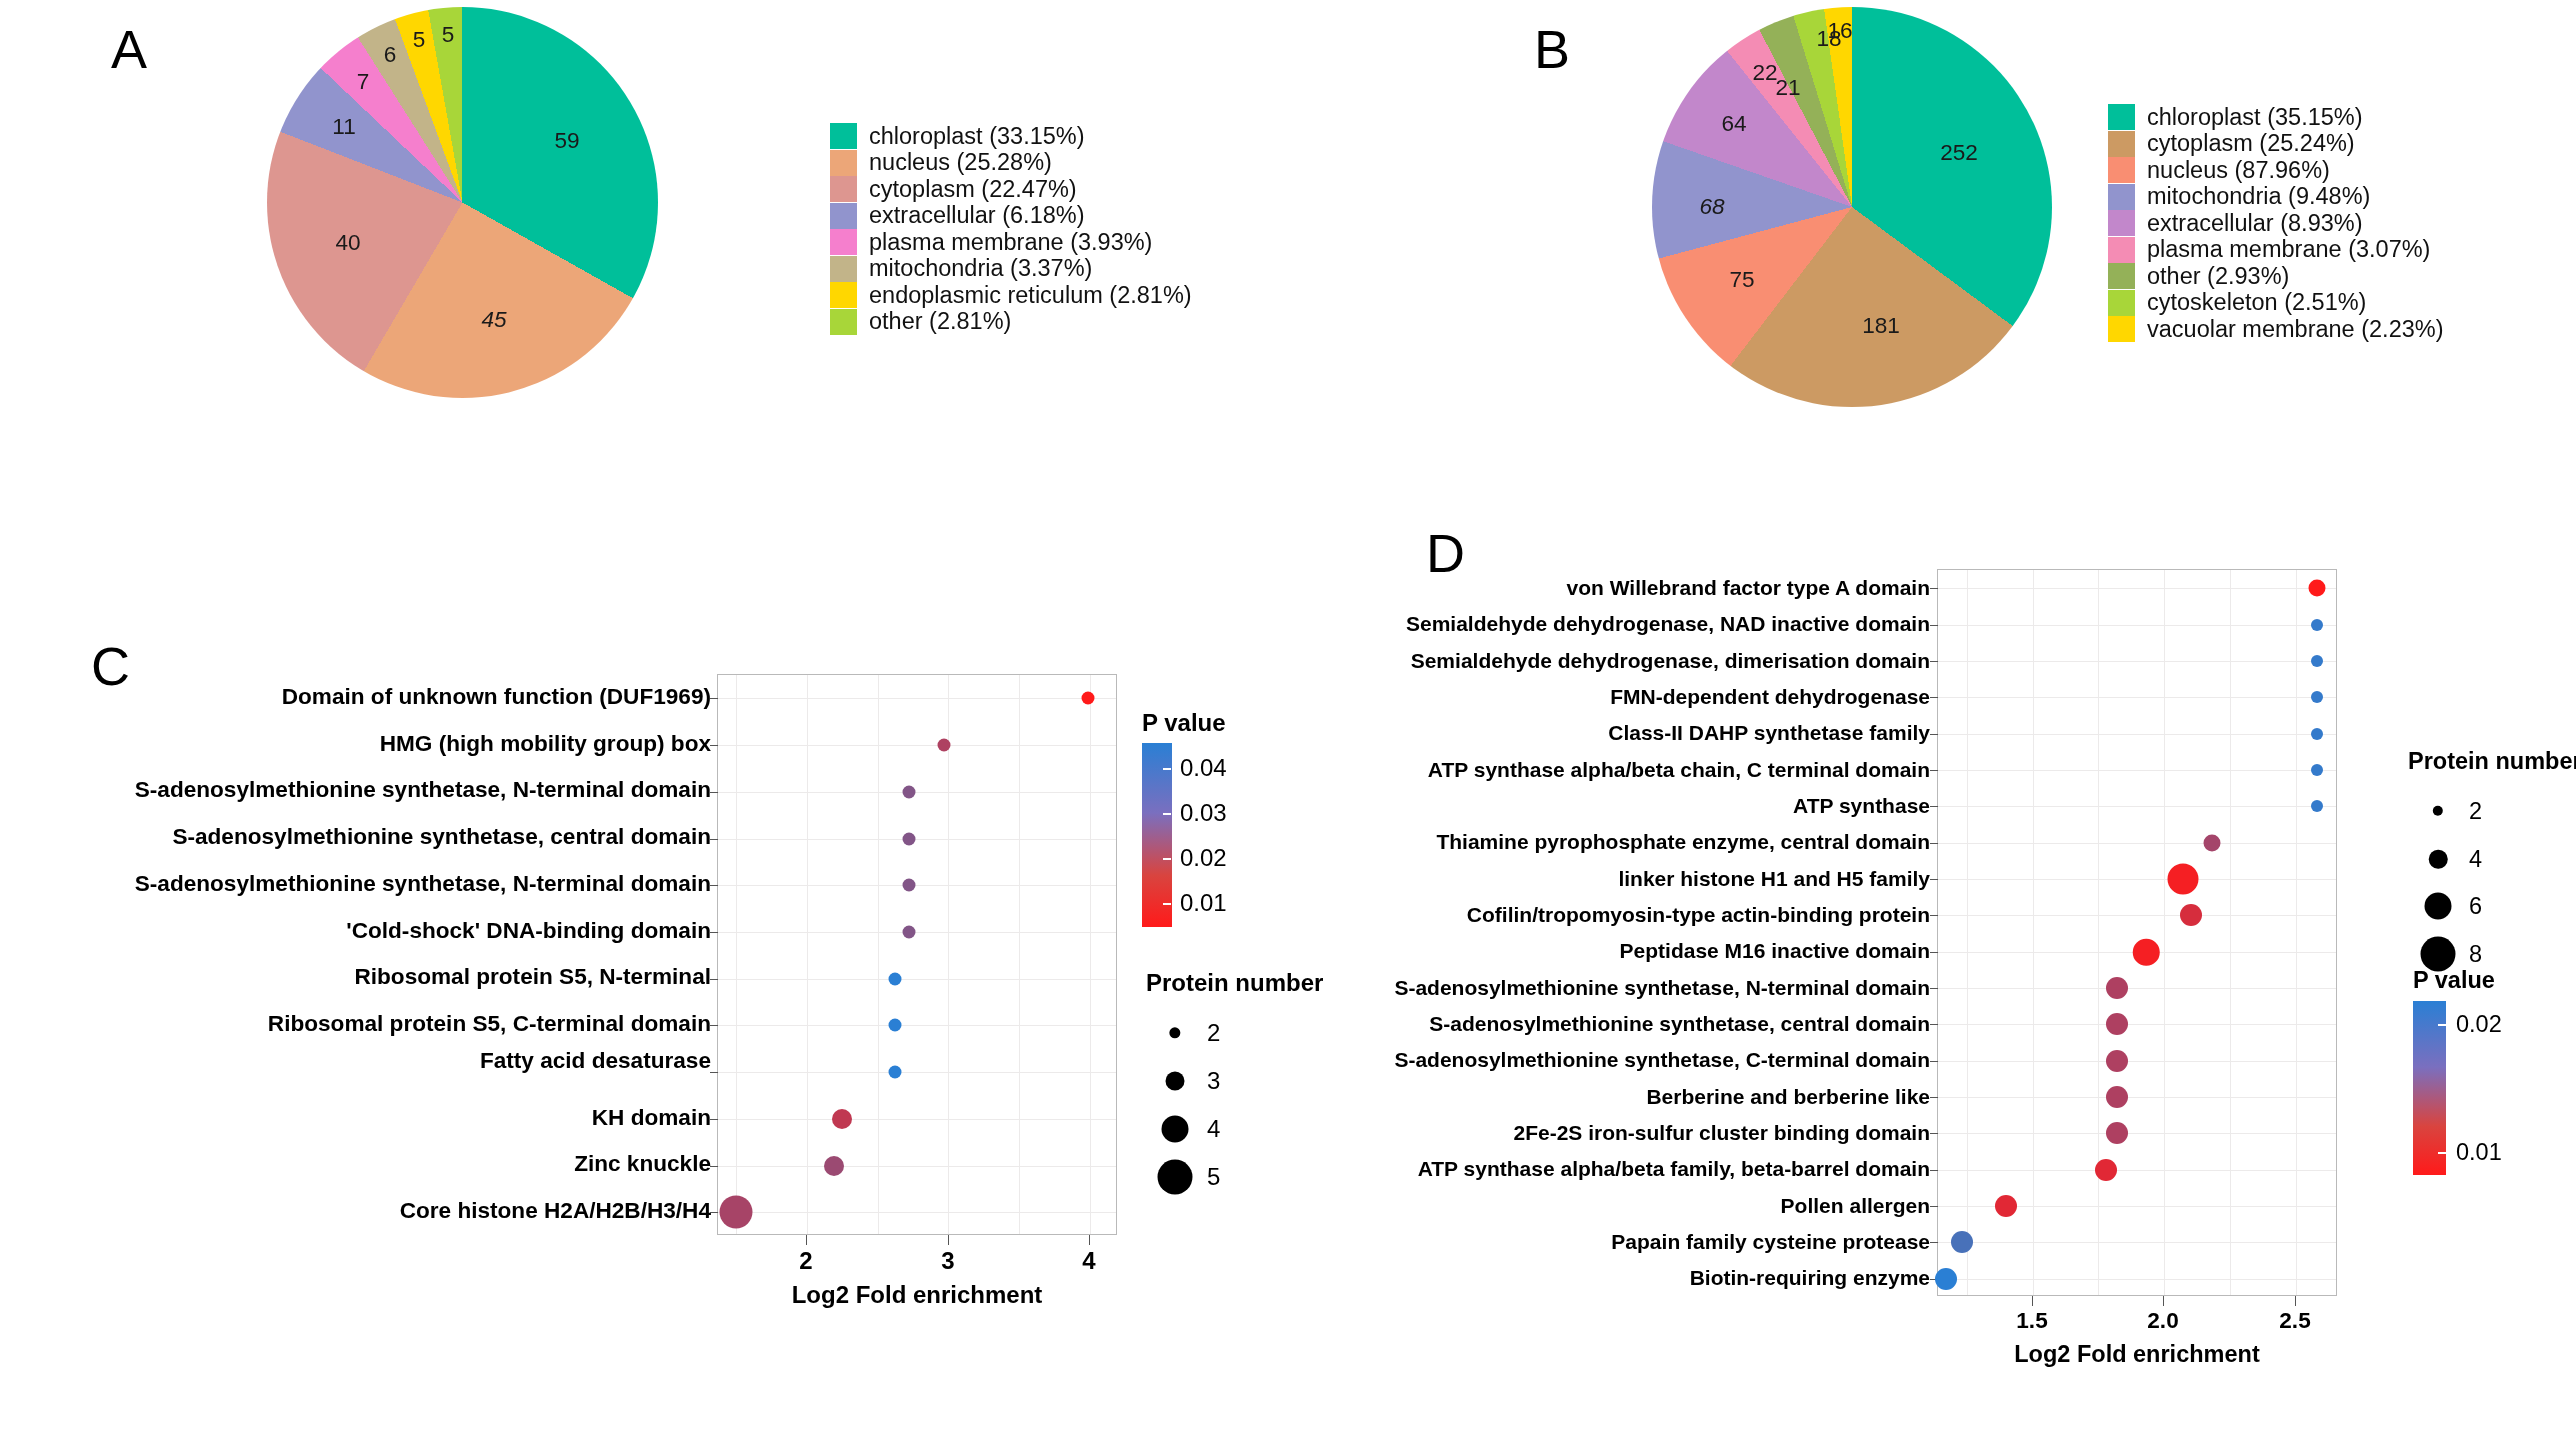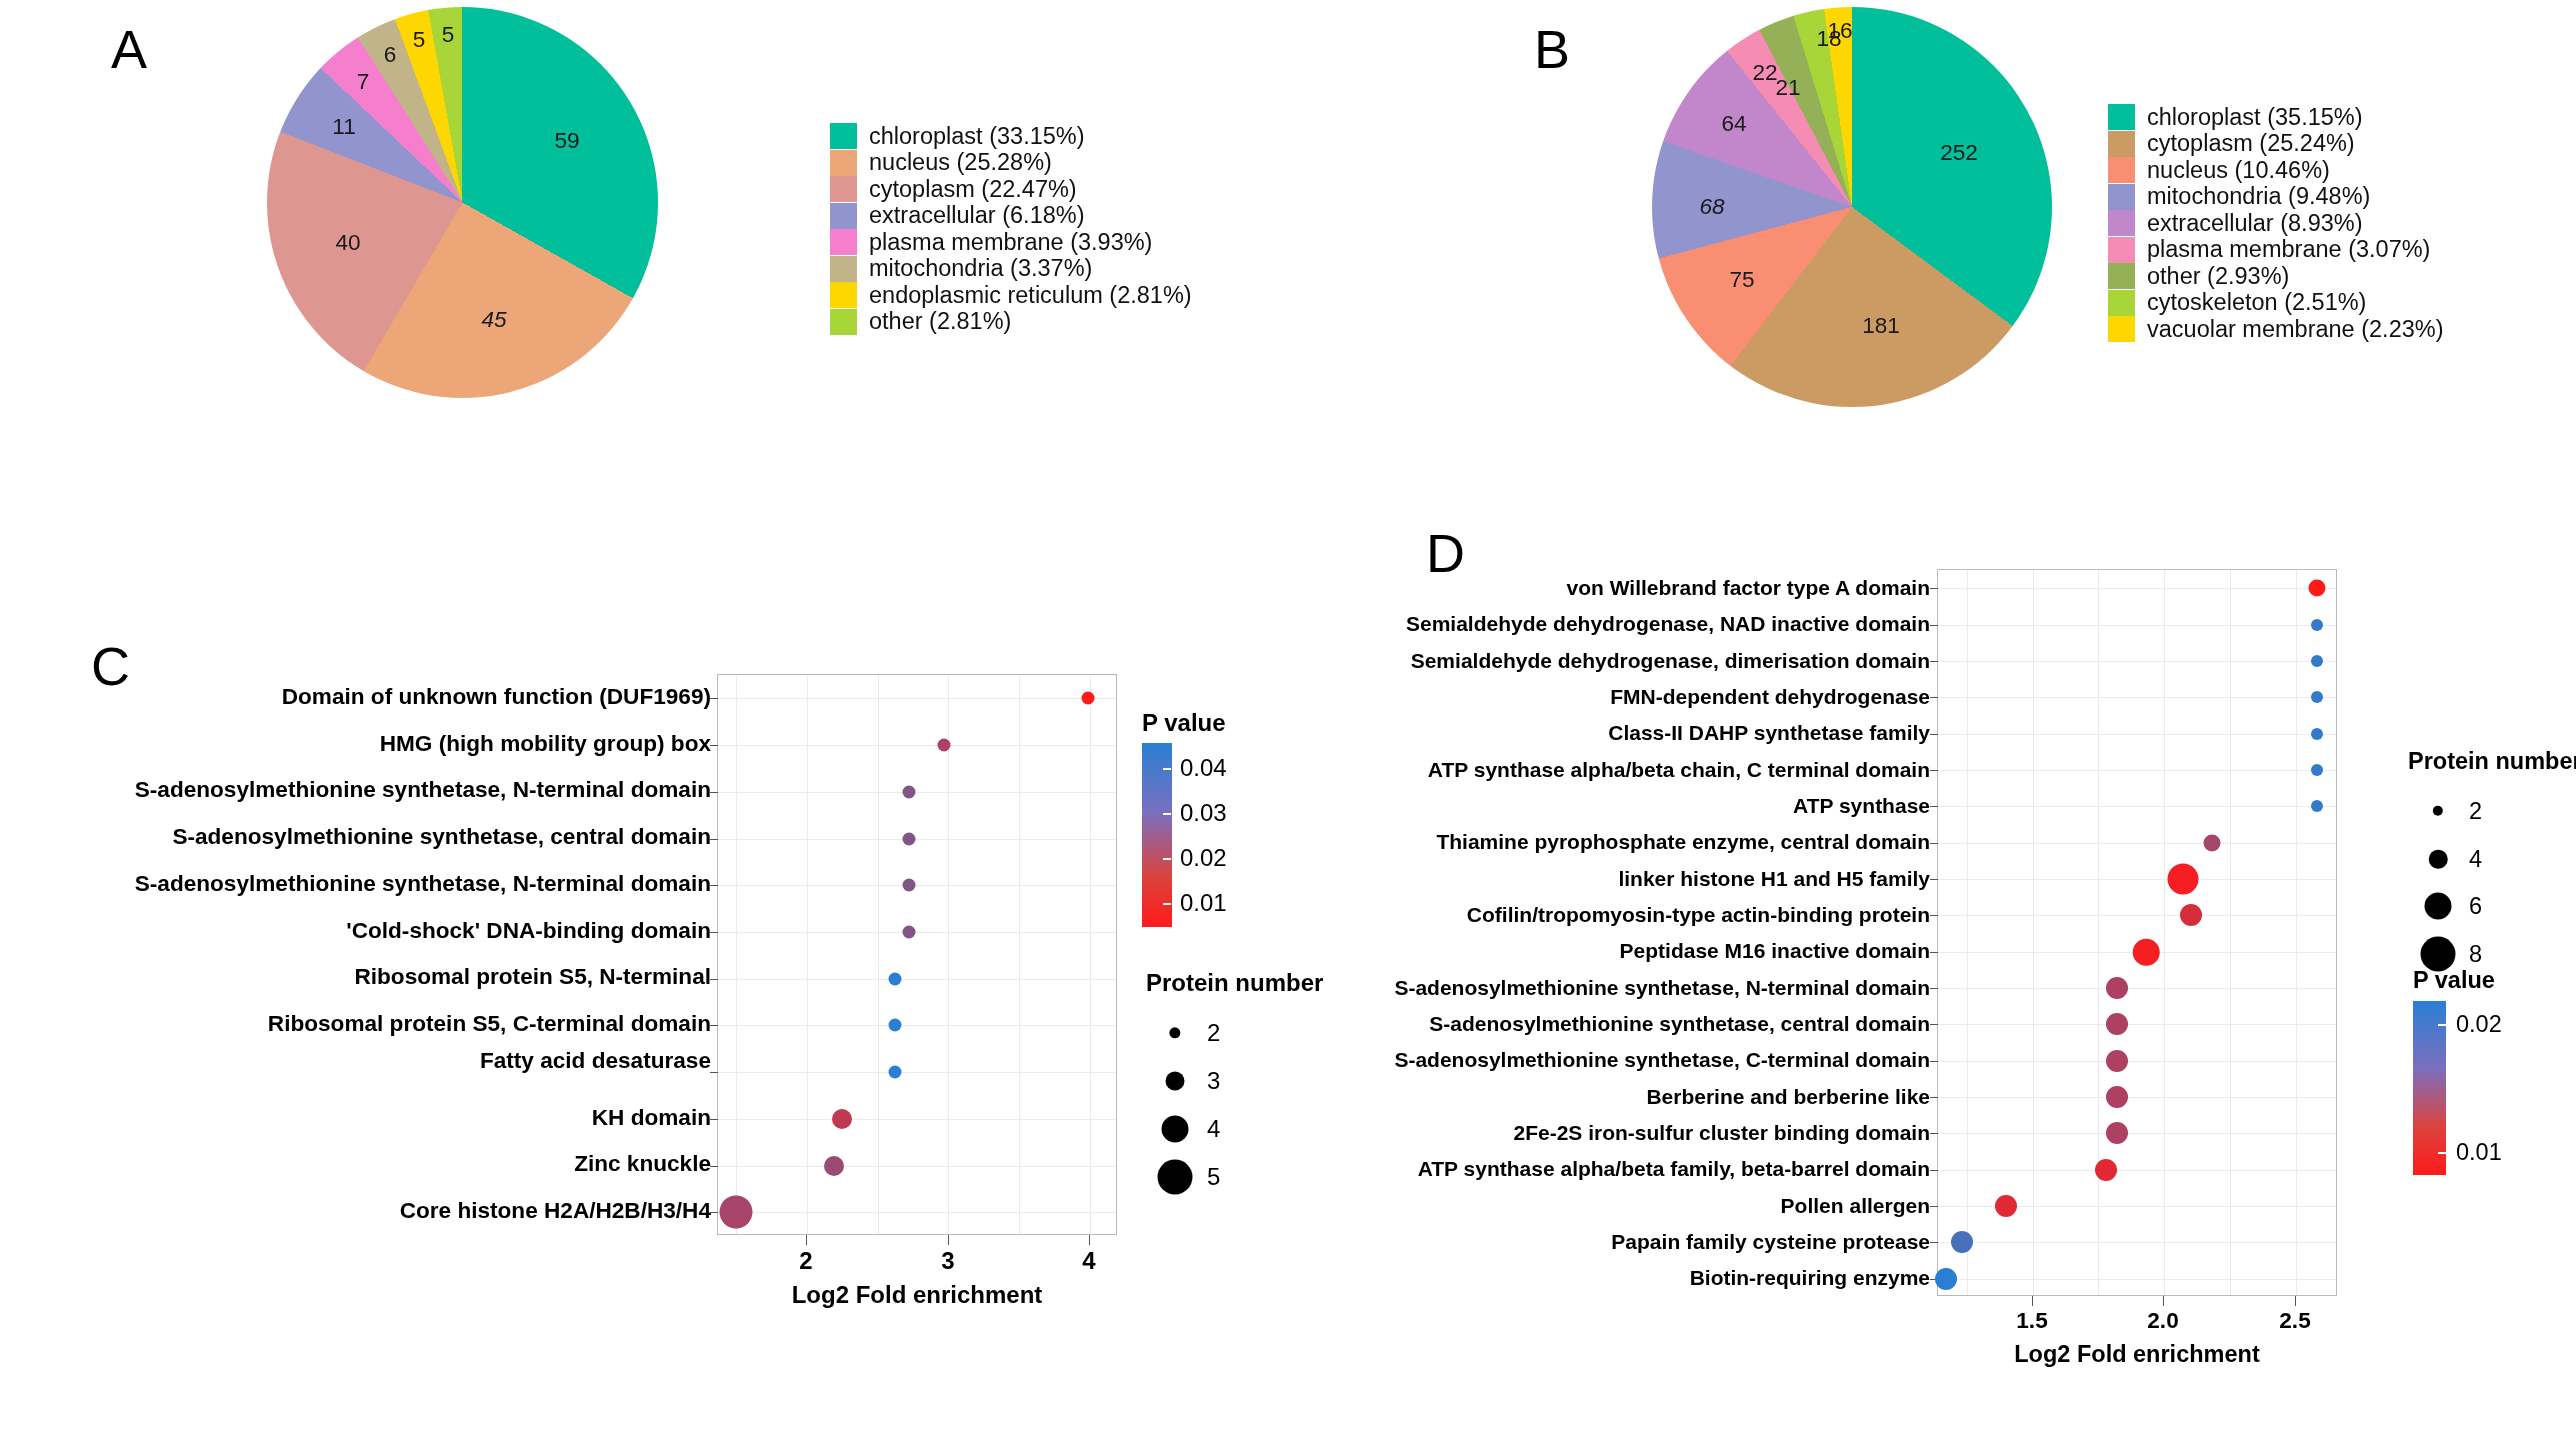--- a/index.html
+++ b/index.html
@@ -108,21 +108,21 @@
       <div class="row">
         <span class="sw" style="background: rgb(0, 191, 154);"></span>
         <span class="lb">chloroplast (35.15%)</span>
       </div>
       <div class="row">
         <span class="sw" style="background: rgb(204, 154, 99);"></span>
         <span class="lb">cytoplasm (25.24%)</span>
       </div>
       <div class="row">
         <span class="sw" style="background: rgb(249, 142, 114);"></span>
-        <span class="lb">nucleus (10.46%)</span>
+        <span class="lb">nucleus (87.96%)</span>
       </div>
       <div class="row">
         <span class="sw" style="background: rgb(145, 148, 205);"></span>
         <span class="lb">mitochondria (9.48%)</span>
       </div>
       <div class="row">
         <span class="sw" style="background: rgb(194, 135, 203);"></span>
         <span class="lb">extracellular (8.93%)</span>
       </div>
       <div class="row">

